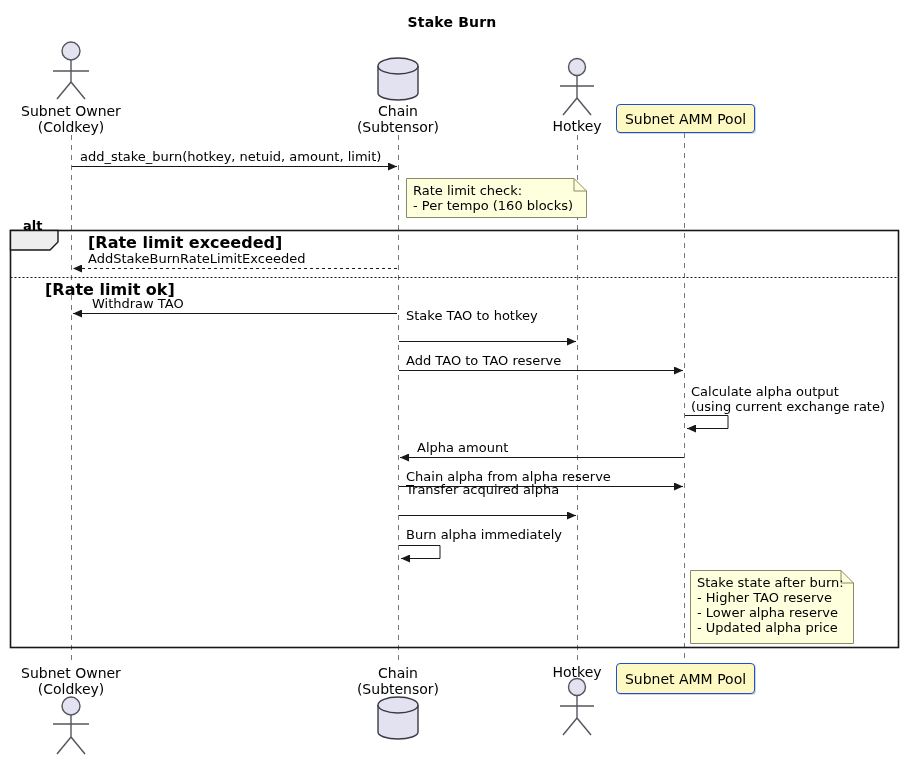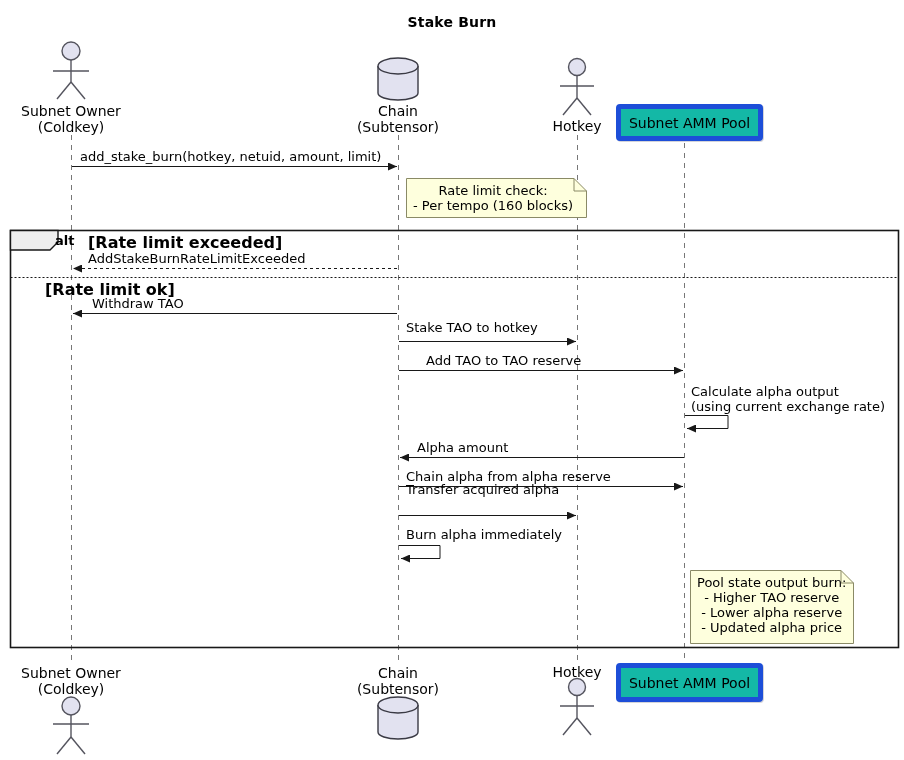--- a/index.html
+++ b/index.html
@@ -7,28 +7,28 @@
     position:relative;width:904px;height:760px;background:#ffffff;overflow:hidden;
     font-family:"DejaVu Sans","Liberation Sans",sans-serif;color:#000;
   }
   .abs{position:absolute;}
   .title{
     left:0;top:14px;width:904px;text-align:center;
     font-size:14px;font-weight:bold;letter-spacing:.2px;
   }
   .pname{font-size:14px;line-height:16px;text-align:center;white-space:nowrap;}
   .pbox{
-    background:#14b8a6;border:5px solid #1d4ed8;border-radius:4px;
+    background:#fef9c3;border:1px solid #1d4ed8;border-radius:4px;
     display:flex;align-items:center;justify-content:center;
     font-size:14px;white-space:nowrap;box-shadow:1px 1px 0 rgba(160,160,170,.45);
   }
   .lbl{font-size:13px;line-height:15px;white-space:nowrap;}
   .guard{font-size:16px;font-weight:bold;white-space:nowrap;}
   .alt-op{font-size:13px;font-weight:bold;}
-  .note-text{font-size:13px;line-height:15px;white-space:nowrap;text-align:center;}
+  .note-text{font-size:13px;line-height:15px;white-space:nowrap;}
   svg{position:absolute;left:0;top:0;}
 </style>
 </head>
 <body>
 
 <div id="stage">
 
   <svg width="904" height="760" viewBox="0 0 904 760">
     <defs>
       <marker id="arr" viewBox="0 0 10 8" markerWidth="10" markerHeight="8" refX="9" refY="4" orient="auto">
@@ -120,42 +120,42 @@
     <div>Chain</div>
     <div>(Subtensor)</div>
   </div>
   <div class="abs pname" style="left:507px;top:118px;width:140px;">
     <div>Hotkey</div>
   </div>
   <div class="abs pbox" style="left:616px;top:104px;width:137px;height:27px;">
     <span>Subnet AMM Pool</span>
   </div>
 
-  <div class="abs alt-op" style="left:23px;top:233px;margin-left:32px;">alt</div>
+  <div class="abs alt-op" style="left:23px;top:218px;">alt</div>
   <div class="abs guard" style="left:88px;top:233px;">[Rate limit exceeded]</div>
   <div class="abs guard" style="left:13px;top:280px;padding-left:32px;">[Rate limit ok]</div>
 
   <div class="abs lbl" style="left:80px;top:149px;">add_stake_burn(hotkey, netuid, amount, limit)</div>
   <div class="abs lbl" style="left:88px;top:251px;">AddStakeBurnRateLimitExceeded</div>
   <div class="abs lbl" style="left:92px;top:296px;">Withdraw TAO</div>
-  <div class="abs lbl" style="left:406px;top:320px;">Stake TAO to hotkey</div>
-  <div class="abs lbl" style="left:426px;top:353px;">Add TAO to TAO reserve</div>
+  <div class="abs lbl" style="left:406px;top:308px;">Stake TAO to hotkey</div>
+  <div class="abs lbl" style="left:406px;top:353px;">Add TAO to TAO reserve</div>
   <div class="abs lbl" style="left:691px;top:384px;">Calculate alpha output</div>
   <div class="abs lbl" style="left:691px;top:399px;">(using current exchange rate)</div>
   <div class="abs lbl" style="left:417px;top:440px;">Alpha amount</div>
   <div class="abs lbl" style="left:406px;top:469px;">Chain alpha from alpha reserve</div>
   <div class="abs lbl" style="left:406px;top:482px;text-align:right;">Transfer acquired alpha</div>
   <div class="abs lbl" style="left:406px;top:527px;">Burn alpha immediately</div>
 
   <div class="abs note-text" style="left:413px;top:183px;">
     <div>Rate limit check:</div>
     <div>- Per tempo (160 blocks)</div>
   </div>
   <div class="abs note-text" style="left:697px;top:575px;">
-    <div>Pool state output burn:</div>
+    <div>Stake state after burn:</div>
     <div>- Higher TAO reserve</div>
     <div>- Lower alpha reserve</div>
     <div>- Updated alpha price</div>
   </div>
 
   <div class="abs pname" style="left:1px;top:665px;width:140px;">
     <div>Subnet Owner</div>
     <div>(Coldkey)</div>
   </div>
   <div class="abs pname" style="left:328px;top:665px;width:140px;">

